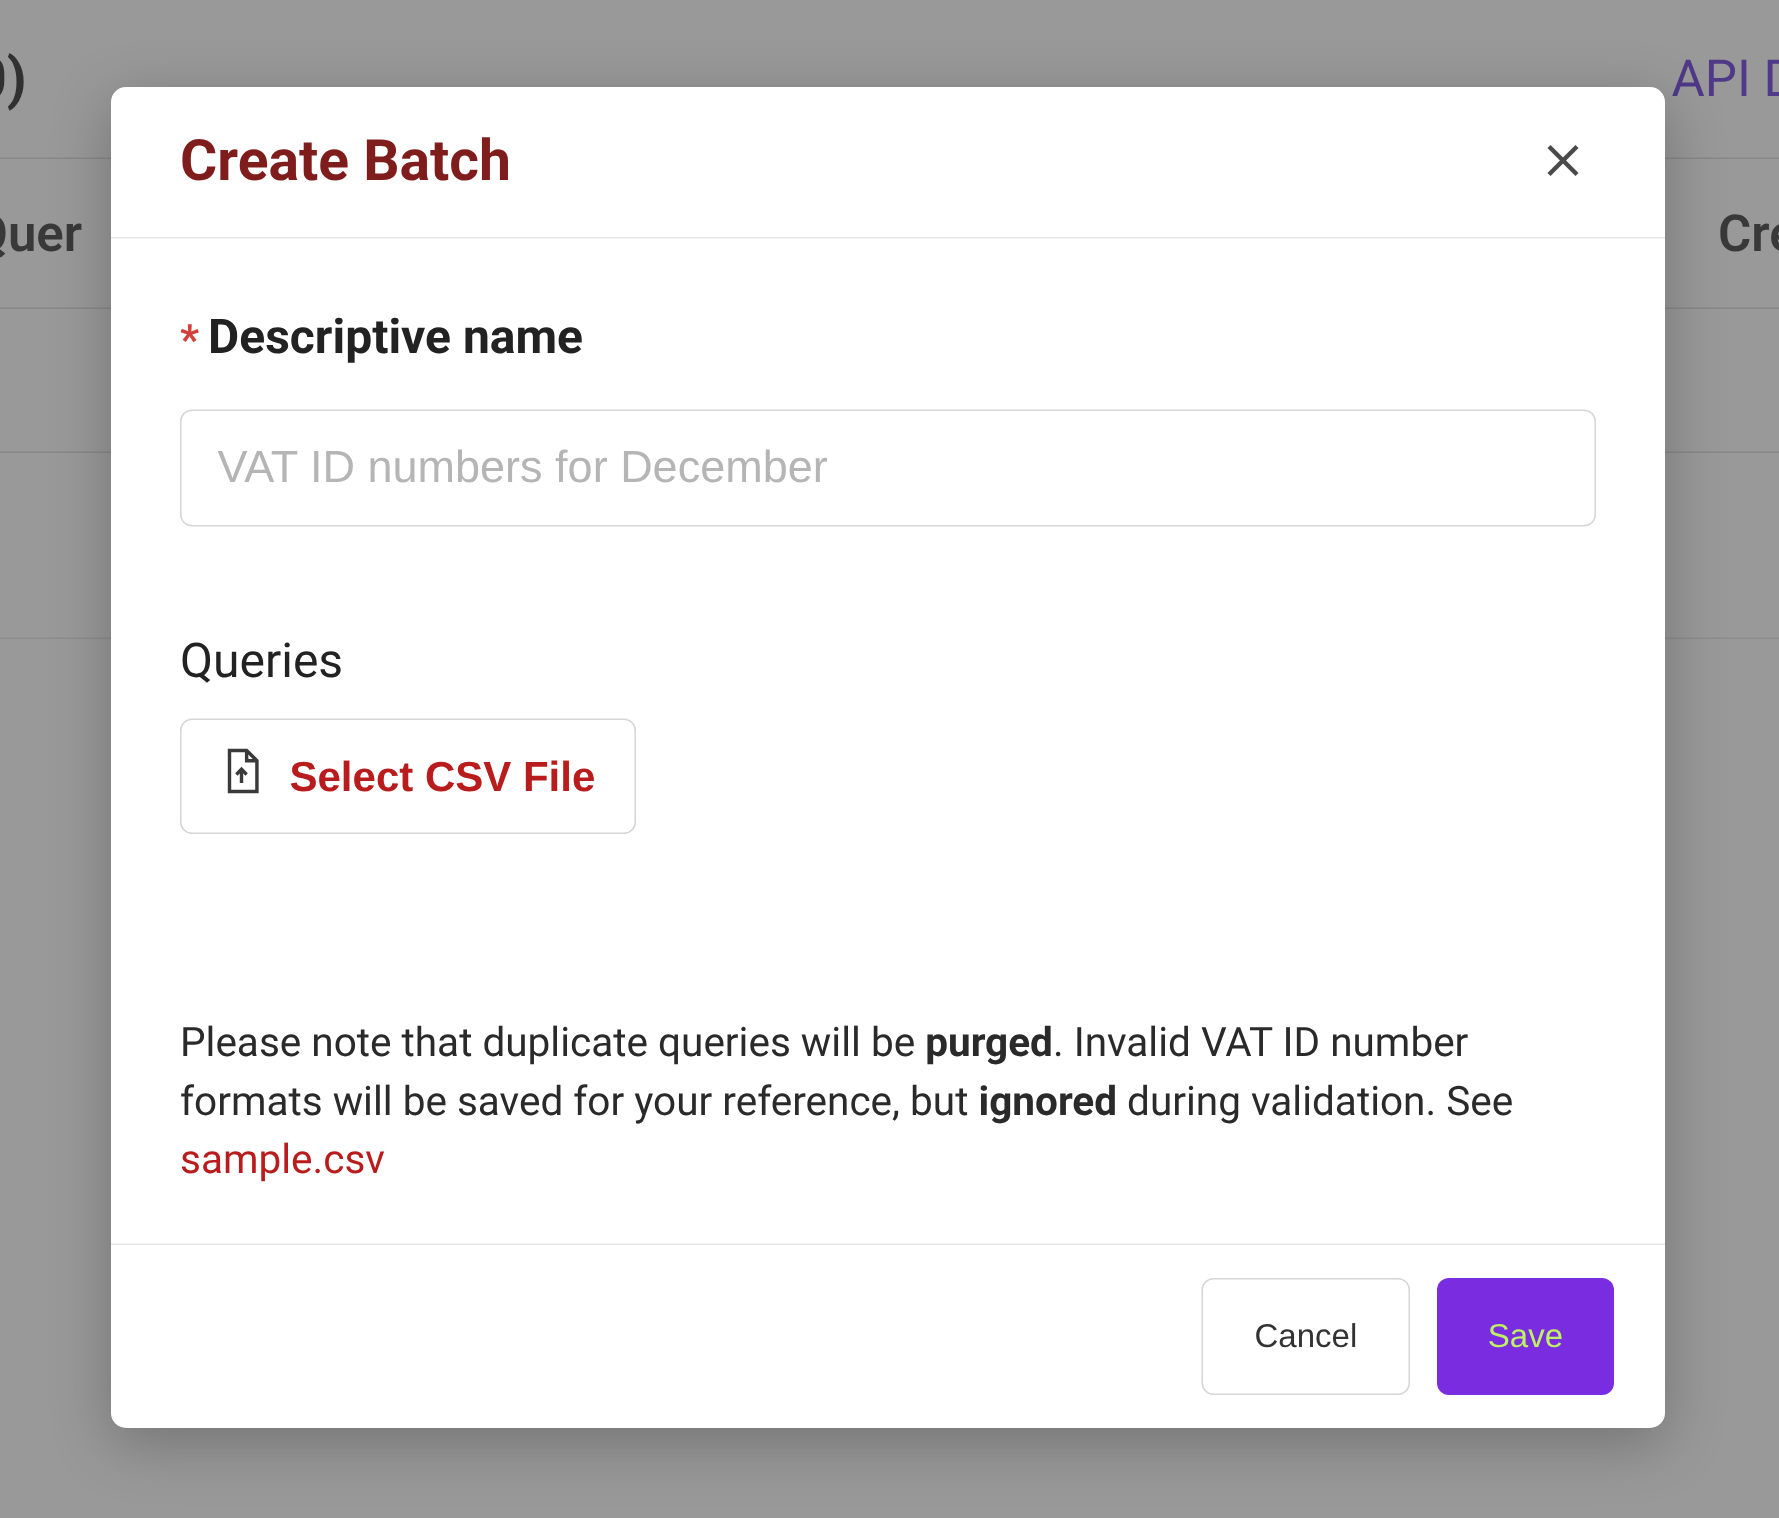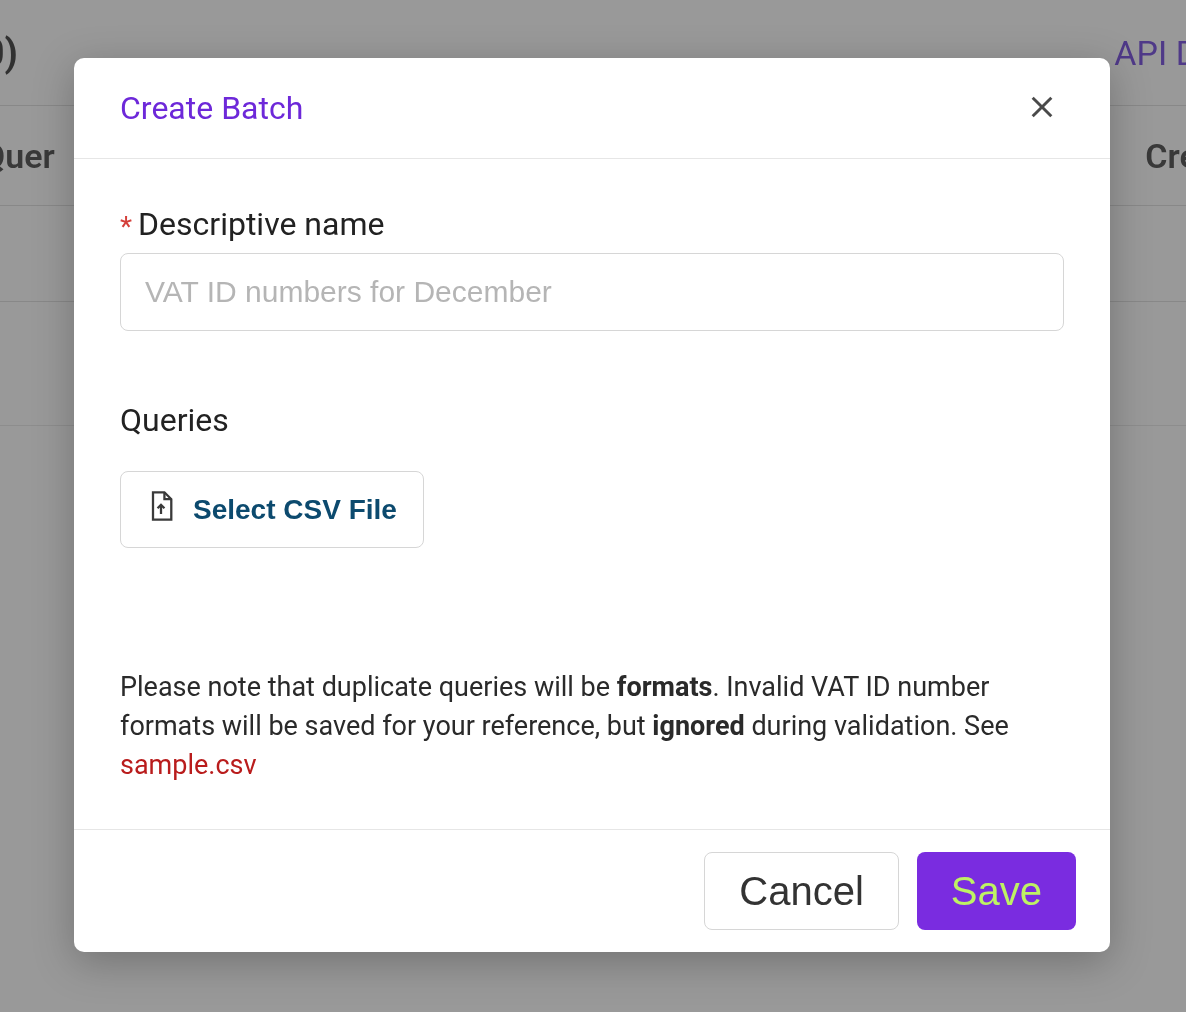--- a/index.html
+++ b/index.html
@@ -92,43 +92,43 @@
       flex-direction: column;
     }
     .modal-header {
       display: flex;
       align-items: center;
       justify-content: space-between;
       padding: 28px 46px 28px 46px;
       border-bottom: 1px solid #e6e6e6;
     }
     .modal-title {
-      font-size: 32px;
-      font-weight: 400;
-      color: #6d28d9;
+      font-size: 38px;
+      font-weight: 700;
+      color: #7f1d1d;
     }
     .close-btn {
       width: 44px; height: 44px;
       display: flex; align-items: center; justify-content: center;
       color: #4a4a4a;
       cursor: pointer;
       background: transparent;
       border: none;
     }
     .close-btn svg { width: 28px; height: 28px; stroke: currentColor; stroke-width: 2.5; }
     .modal-body {
       flex: 1;
       padding: 46px 46px 0 46px;
       overflow: auto;
     }
     .field-label {
       font-size: 32px;
       color: #222;
-      margin-bottom: 10px;
-      font-weight: 400;
+      margin-bottom: 30px;
+      font-weight: 700;
     }
     .required-mark {
       color: #d43f3a;
       margin-right: 6px;
       font-size: 28px;
       vertical-align: middle;
     }
     .text-input {
       width: 100%;
       height: 78px;
@@ -136,33 +136,33 @@
       border-radius: 8px;
       font-size: 30px;
       padding: 0 24px;
       color: #737373;
     }
     .text-input::placeholder { color: #b5b5b5; }
     .section-label {
       font-size: 32px;
       color: #222;
       margin-top: 70px;
-      margin-bottom: 32px;
+      margin-bottom: 20px;
     }
     .file-btn {
       display: inline-flex;
       align-items: center;
       gap: 18px;
       border: 1px solid #d6d6d6;
       border-radius: 8px;
       background: #fff;
       padding: 18px 26px;
       font-size: 28px;
       font-weight: 600;
-      color: #0c4a6e;
+      color: #b91c1c;
       cursor: pointer;
     }
     .file-btn svg { width: 28px; height: 32px; stroke: #3a3a3a; stroke-width: 2; fill: none; }
     .note {
       margin-top: 120px;
       font-size: 27px;
       line-height: 1.45;
       color: #2a2a2a;
     }
     .note strong { font-weight: 700; }
@@ -171,21 +171,21 @@
       border-top: 1px solid #e6e6e6;
       padding: 22px 34px;
       display: flex;
       justify-content: flex-end;
       gap: 18px;
     }
     .btn {
       height: 78px;
       padding: 0 34px;
       border-radius: 8px;
-      font-size: 40px;
+      font-size: 22px;
       font-weight: 500;
       cursor: pointer;
       display: inline-flex;
       align-items: center;
       justify-content: center;
     }
     .btn-secondary {
       background: #fff;
       border: 1px solid #d6d6d6;
       color: #333;
@@ -241,21 +241,21 @@
           <path d="M5 2 H15 L21 8 V26 H5 Z"></path>
           <path d="M15 2 V8 H21"></path>
           <path d="M12 21 V13"></path>
           <path d="M9 16 L12 13 L15 16"></path>
         </svg>
       </span>
       <span>Select CSV File</span>
     </button>
 
     <p class="note">
-      <span>Please note that duplicate queries will be </span><strong>formats</strong><span>. Invalid VAT ID number formats will be saved for your reference, but </span><strong>ignored</strong><span> during validation. See </span><a class="sample-link">sample.csv</a>
+      <span>Please note that duplicate queries will be </span><strong>purged</strong><span>. Invalid VAT ID number formats will be saved for your reference, but </span><strong>ignored</strong><span> during validation. See </span><a class="sample-link">sample.csv</a>
     </p>
   </div>
 
   <div class="modal-footer">
     <button class="btn btn-secondary">Cancel</button>
     <button class="btn btn-primary">Save</button>
   </div>
 </div>
 
 </body></html>

